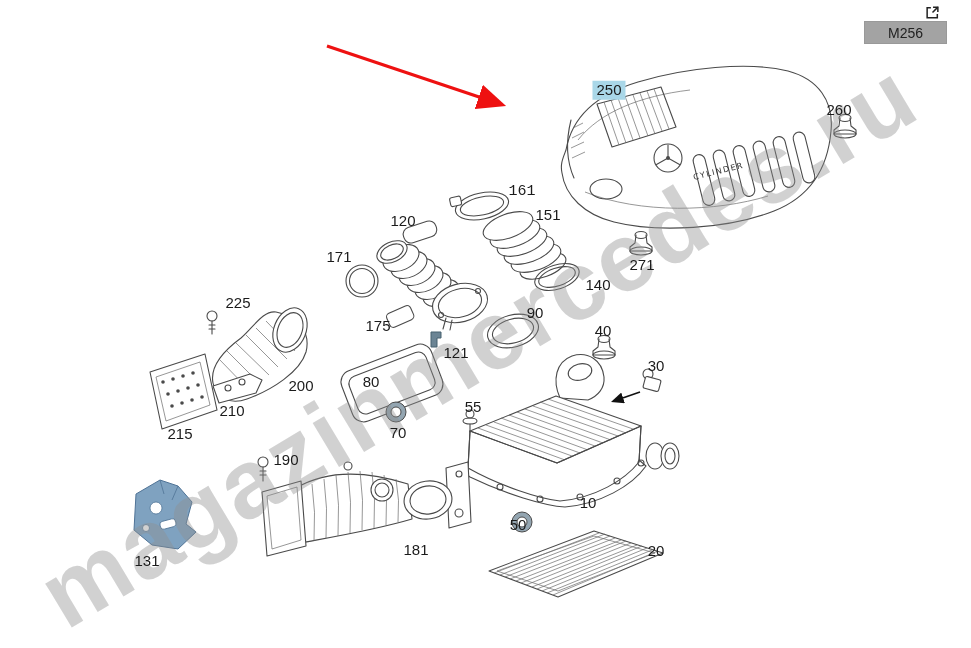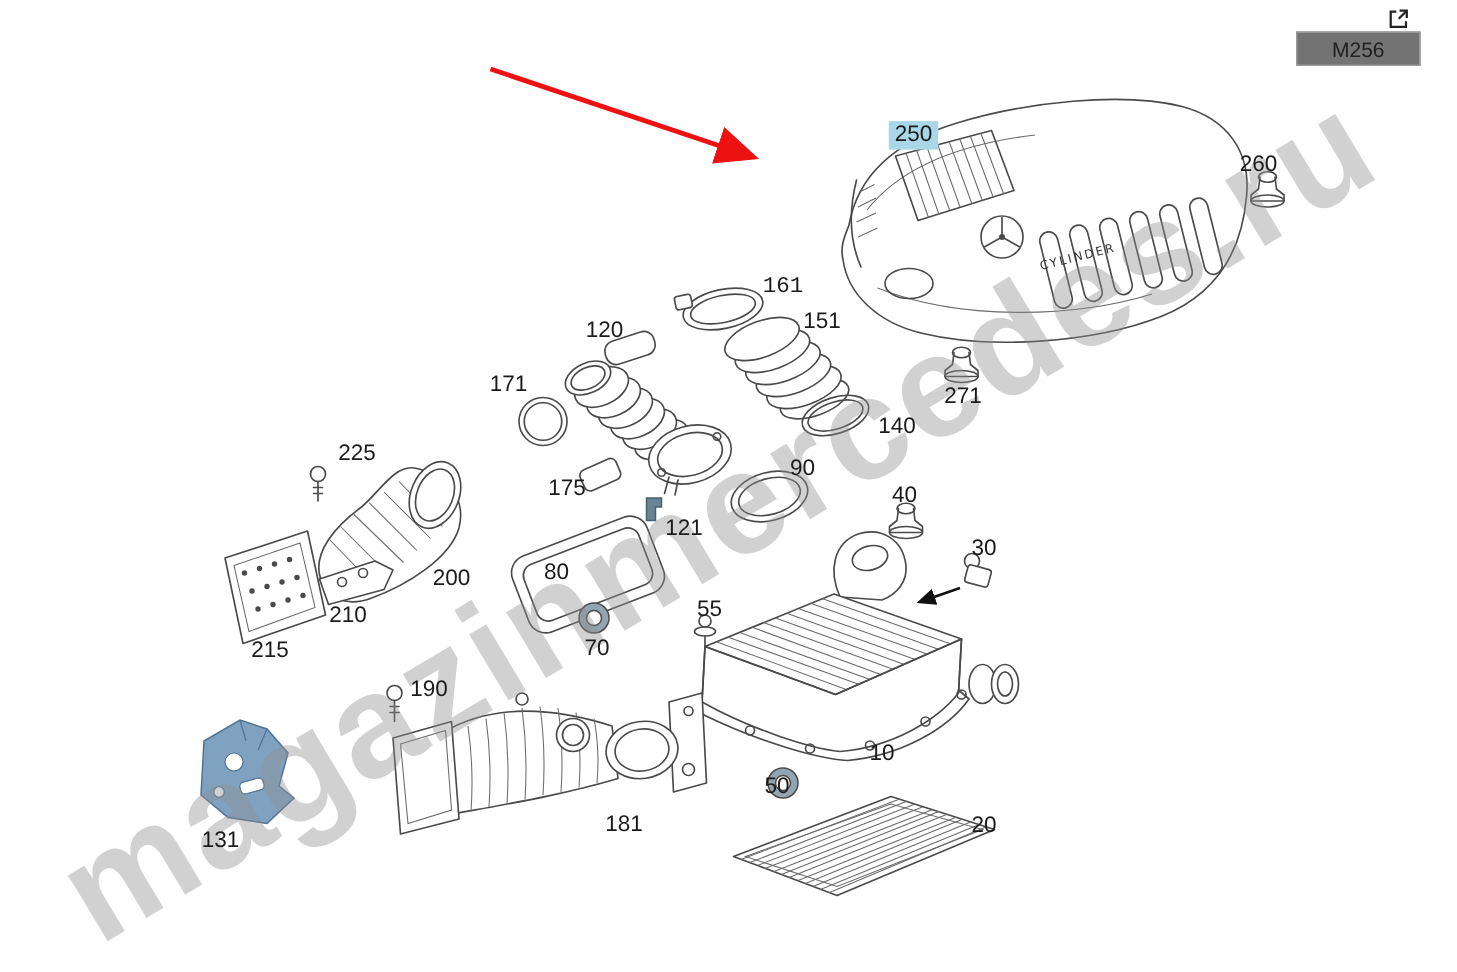--- a/index.html
+++ b/index.html
@@ -24,21 +24,21 @@
     font-family:"Liberation Sans",sans-serif;
   }
   .callout-layer { position:absolute; left:0; top:0; width:100%; height:100%; }
   .callout {
     position:absolute; transform:translate(-50%,-50%);
     font-size:15px; color:#1b1b1b; line-height:1.1; padding:1px 4px; cursor:pointer;
   }
   .callout.highlighted { background:var(--hl,#a9d7e8); }
   .model-badge {
     position:absolute; top:21px; right:24px; width:83px; height:23px;
-    border:1px solid #999; background:#737373; color:#222;
+    border:1px solid #999; background:#a3a3a3; color:#222;
     display:flex; align-items:center; justify-content:center; font-size:14px; cursor:pointer;
   }
   .ext-icon { position:absolute; top:5px; right:31px; width:15px; height:15px; cursor:pointer; }
   .ext-icon svg { display:block; }
 </style>
 </head>
 <body>
 
 <div class="stage">
 

